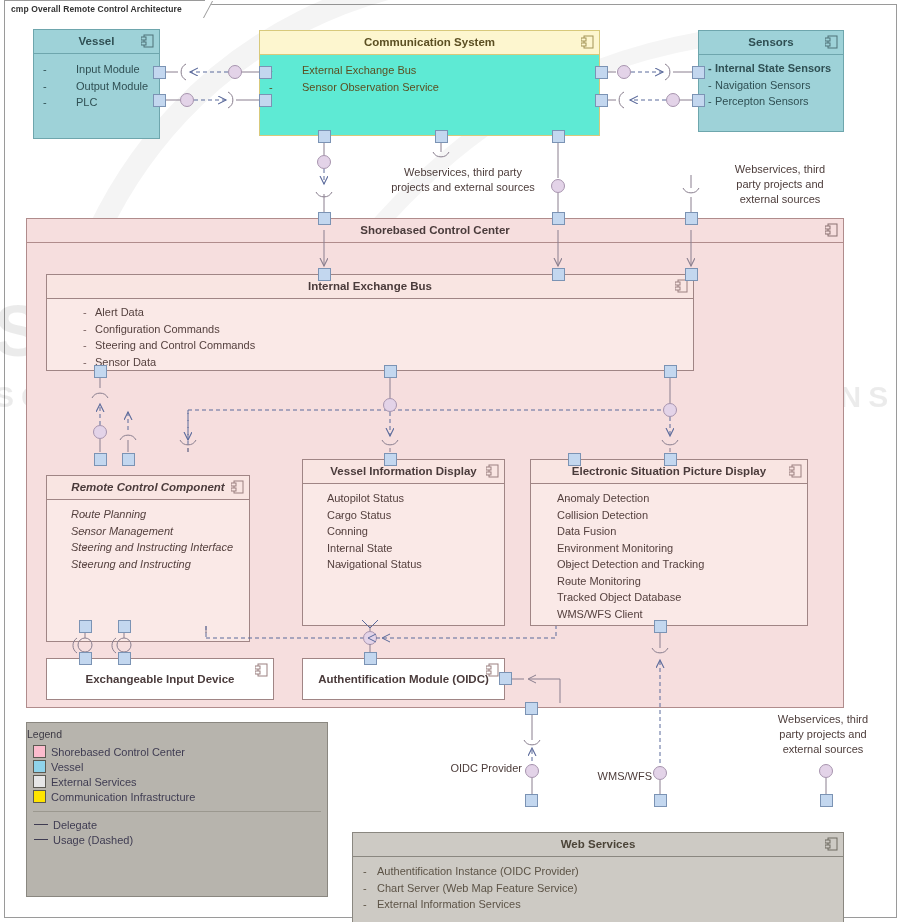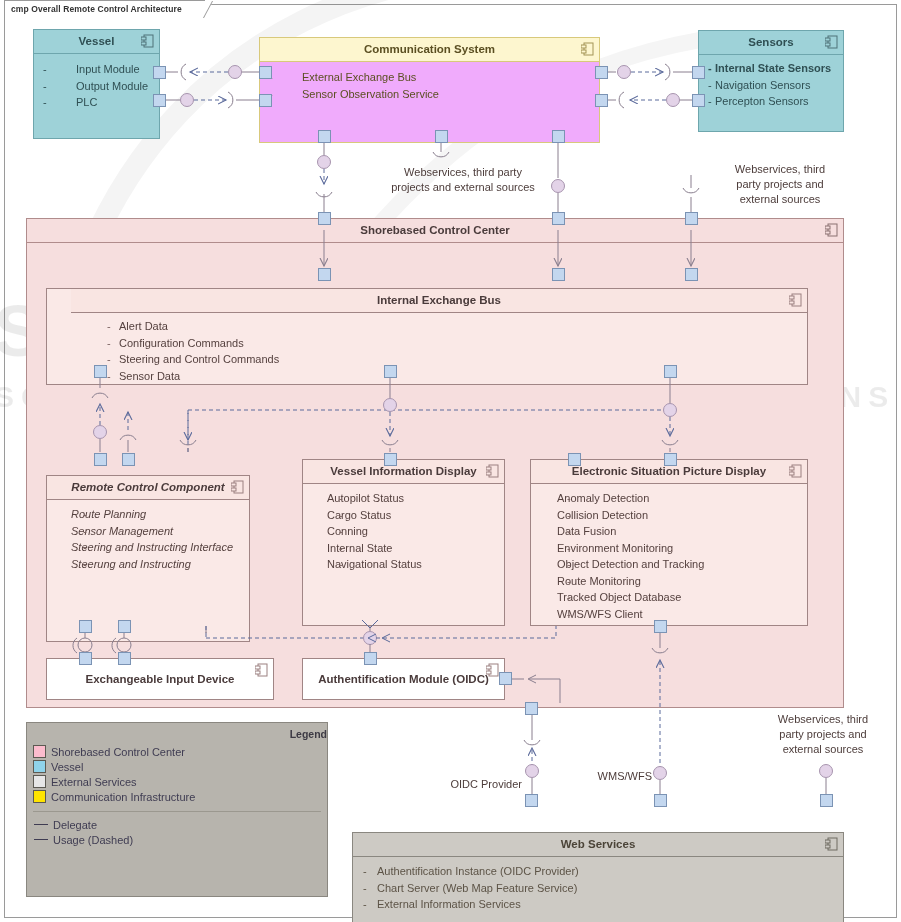--- a/index.html
+++ b/index.html
@@ -127,21 +127,21 @@
     left:9px; top:0;
     color:#7a6260;
   }
 
   
   .c-vessel{background:#9ed2d8; border-color:#6ea6ad;}
   .c-vessel > .hdr{border-bottom-color:#6ea6ad; color:#2f4f53;}
   .c-vessel .body{color:#2f4f53;}
   .c-vessel .body li:before{color:#2f4f53;}
 
-  .c-comm{background:#f0abfc; border-color:#d8c97b;margin-top:7px;}
+  .c-comm{background:#5eead4; border-color:#d8c97b;}
   .c-comm > .hdr{border-bottom-color:#d8c97b; color:#5b4f22; background:#fdf6cf;}
   .c-comm .body{color:#5b4f22;}
   .c-comm .body li:before{color:#5b4f22;}
 
   .c-shore{background:#f6dede; border-color:#b08c8c;}
   .c-shore > .hdr{border-bottom-color:#b08c8c;}
 
   .c-pink{background:#fae9e7; border-color:#a08585;}
   .c-pink > .hdr{border-bottom-color:#a08585; background:#f9e5e2;}
 
@@ -188,23 +188,23 @@
   .legend{
     position:absolute;
     left:26px; top:722px;
     width:302px; height:175px;
     background:#b7b4ad;
     border:1px solid #8a8780;
     box-sizing:border-box;
     z-index:12;
   }
   .legend .lg-title{
-    text-align:right;
+    text-align:left;
     font-size:10.5px;
-    font-weight:bold;
+    font-weight:normal;
     color:#3d3a44;
     margin-top:5px;
   }
   .legend .lg-rows{margin:4px 0 0 6px;}
   .legend .lg-row{
     display:flex;
     align-items:center;
     height:15px;
     font-size:11px;
     color:#3f3c52;
@@ -308,21 +308,21 @@
     </div>
     <div class="body" style="padding-top:5px;">
       <ul>
         <li style="padding-left:16px;font-weight:bold;">Internal State Sensors</li>
         <li style="padding-left:16px;">Navigation Sensors</li>
         <li style="padding-left:16px;">Percepton Sensors</li>
       </ul>
     </div>
   </div>
 
-  <div class="comp c-pink" style="left:46px; top:288px; width:762px; height:97px;padding-left:24px;">
+  <div class="comp c-pink" style="left:46px; top:274px; width:648px; height:97px;">
     <div class="hdr">
       <span>Internal Exchange Bus</span>
       <svg class="icon-comp" viewBox="0 0 13 14">
         <rect x="3" y="1" width="9" height="12" fill="none" stroke="#9b8080" stroke-width="1"></rect>
         <rect x="0" y="3" width="5" height="3" fill="#f9e5e2" stroke="#9b8080" stroke-width="1"></rect>
         <rect x="0" y="8" width="5" height="3" fill="#f9e5e2" stroke="#9b8080" stroke-width="1"></rect>
       </svg>
     </div>
     <div class="body" style="padding-top:5px;">
       <ul>
@@ -627,21 +627,21 @@
   <div class="port" style="left:820px; top:794px;"></div>
 
   <div class="lbl" style="left:348px; top:165px; width:230px;">Webservices, third party
 projects and external sources</div>
   <div class="lbl" style="left:700px; top:162px; width:160px;">Webservices, third
 party projects and
 external sources</div>
   <div class="lbl" style="left:748px; top:712px; width:150px;">Webservices, third
 party projects and
 external sources</div>
-  <div class="lbl lbl-left" style="left:400px; top:761px; width:122px;margin-top:16px;">OIDC Provider</div>
+  <div class="lbl lbl-left" style="left:400px; top:761px; width:122px;">OIDC Provider</div>
   <div class="lbl lbl-left" style="left:540px; top:769px; width:112px;">WMS/WFS</div>
 
   <div class="legend">
     <div class="lg-title">Legend</div>
     <div class="lg-rows">
       <div class="lg-row">
         <span class="sw" style="background:#fcbccd;"></span>
         <span>Shorebased Control Center</span>
       </div>
       <div class="lg-row">

